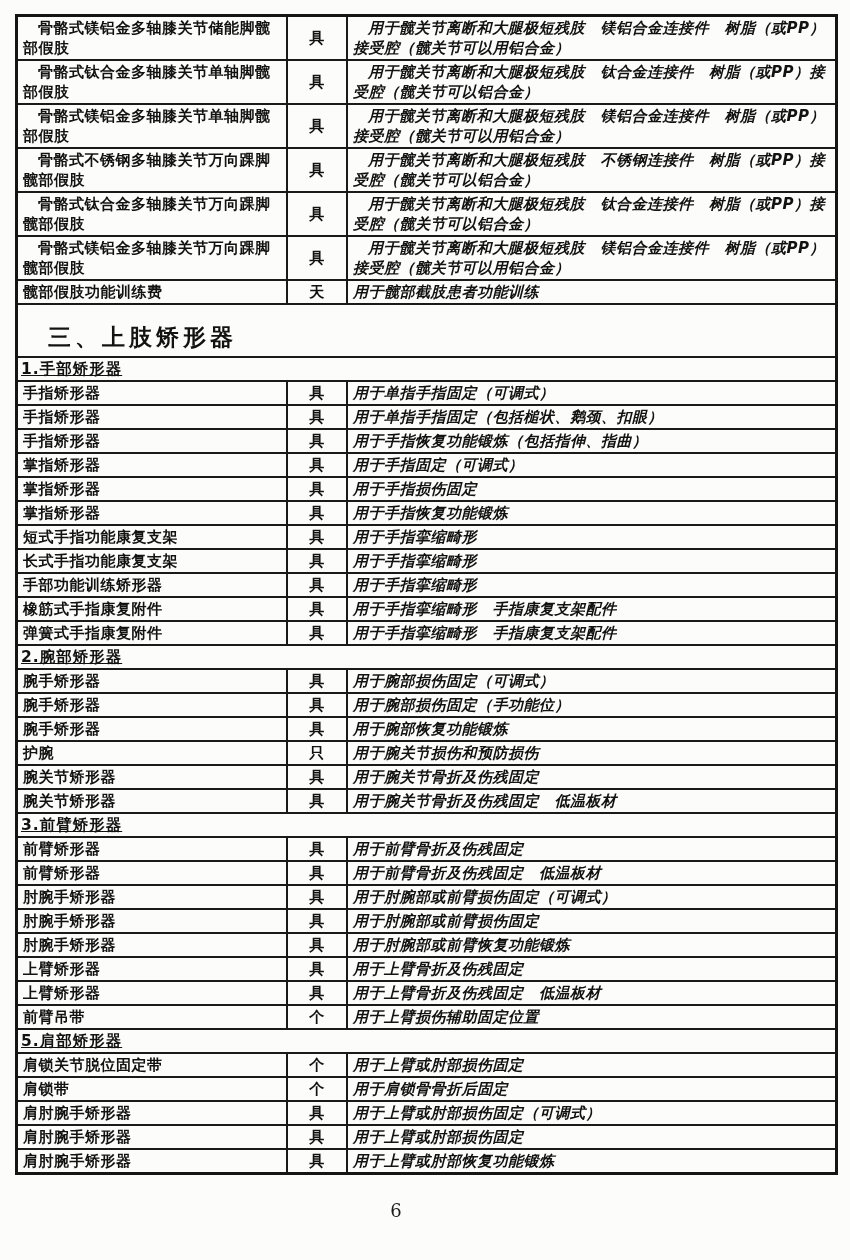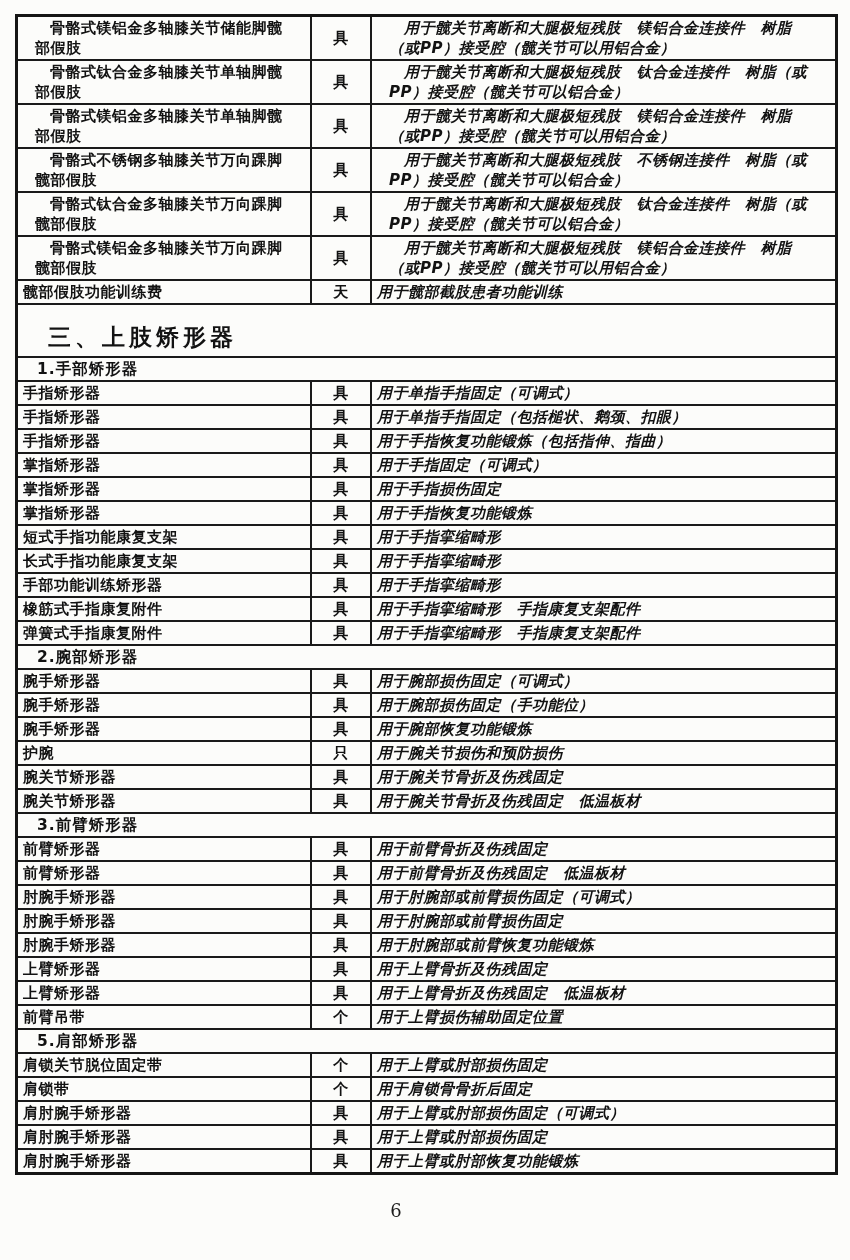--- a/index.html
+++ b/index.html
@@ -34,33 +34,34 @@
     padding: 1px 5px;
     vertical-align: middle;
     overflow: hidden;
     letter-spacing: 0.5px;
   }
   td.name-cell  { width: 258px; text-align: left; }
   td.unit-cell  { width: 48px;  text-align: center; }
   td.desc-cell  { text-align: left; font-style: italic; }
   tr.tall td    { height: 40px; }
   tr.tall td.name-cell,
-  tr.tall td.desc-cell { text-indent: 1em; padding: 1px 17px; }
+  tr.tall td.desc-cell { text-indent: 1em; padding: 1px 5px; }
   tr.single td  { height: 19px; }
   tr.section-row td {
     font-size: 23px;
     height: 30px;
     padding: 17px 6px 4px 30px;
     letter-spacing: 4px;
   }
   tr.subsection-row td {
     font-size: 15.5px;
     height: 19px;
-    padding-left: 19px;
+    padding-left: 3px;
     letter-spacing: 1px;
+    text-decoration: underline;
   }
   .page-number {
     position: absolute;
     top: 1200px;
     left: 0;
     width: 792px;
     text-align: center;
     font-size: 18px;
     font-family: "DejaVu Serif", "Liberation Serif", serif;
     color: #1c1c1c;

